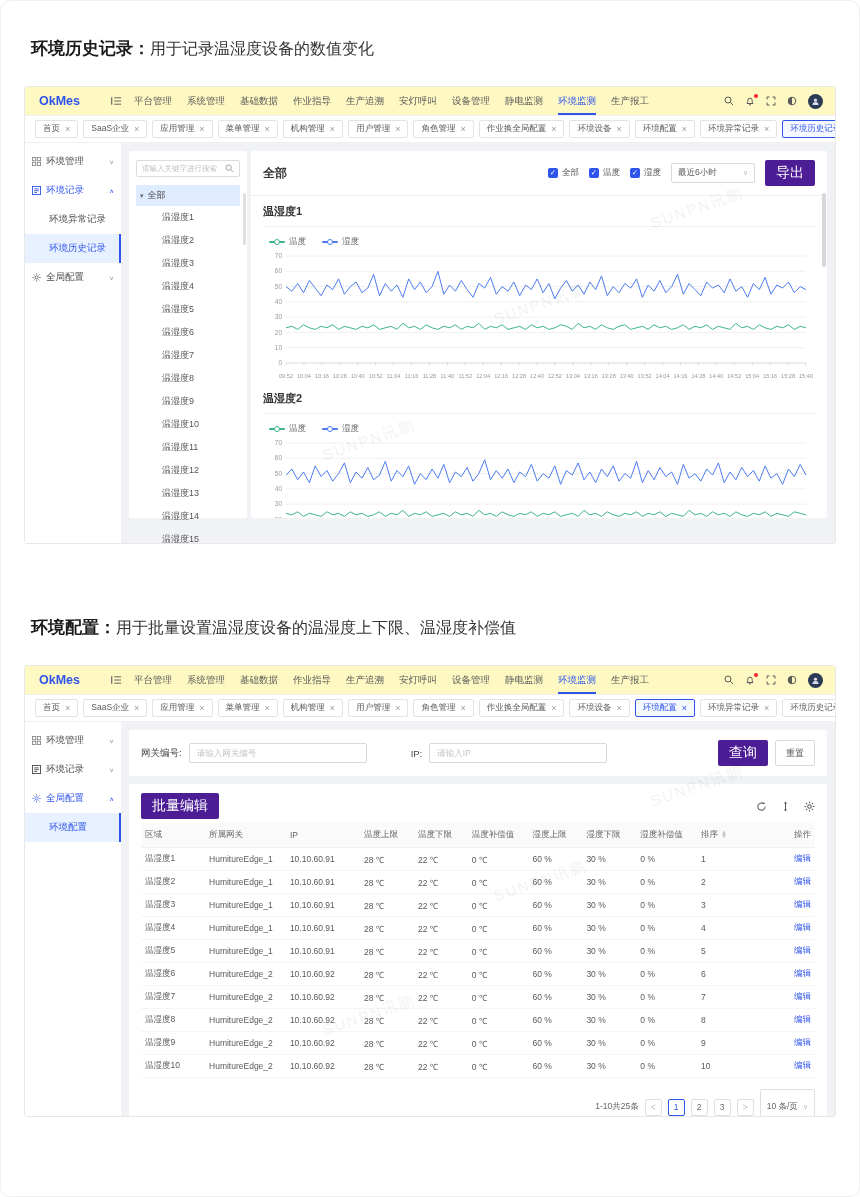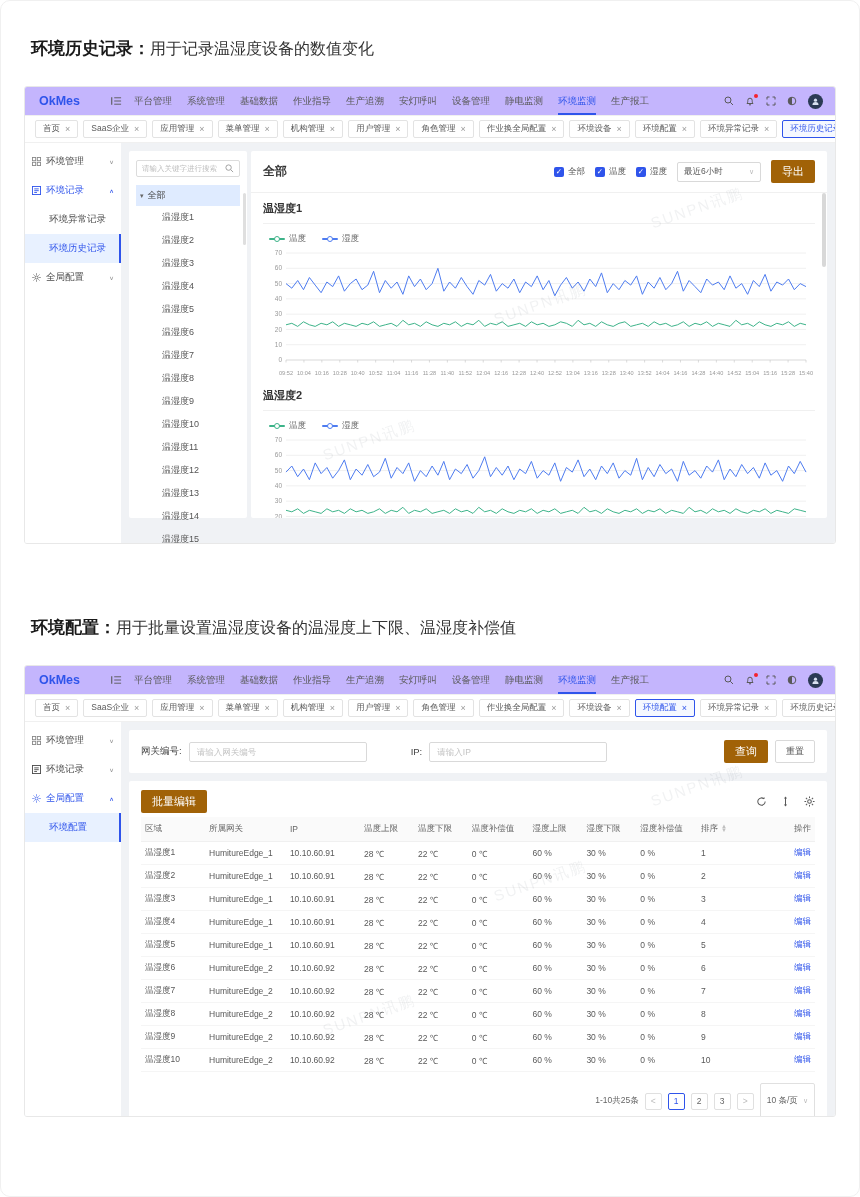--- a/index.html
+++ b/index.html
@@ -7,21 +7,21 @@
   .page { width:860px; min-height:1197px; background:#fff; border:1px solid #f0f0f0; border-radius:10px; padding-top:36px; }
 
   .page-heading { margin:0 0 26px 30px; font-size:17px; color:#1a1a1a; }
   .page-heading b { font-weight:700; }
   .page-heading .rest { font-weight:400; color:#333; font-size:16px; }
 
   .window { width:812px; margin:0 auto; border:1px solid #e8e8e8; border-radius:3px; background:#fff; overflow:hidden; }
   .h2gap { margin-top:72px; }
 
   
-  .topbar { display:flex; align-items:center; height:28px; padding:0 12px 0 14px; background:#c4b5fd; }
+  .topbar { display:flex; align-items:center; height:28px; padding:0 12px 0 14px; background:#fef9c3; }
   .logo { color:#2f54eb; font-weight:700; font-size:12.5px; width:72px; flex-shrink:0; }
   .collapse { color:#595959; margin-right:12px; display:flex; align-items:center; }
   .menu { display:flex; gap:15px; flex:1; }
   .menu-item { font-size:9.5px; color:#595959; padding:7px 0 5px; cursor:default; white-space:nowrap; }
   .menu-item.active { color:#2f54eb; border-bottom:2px solid #2f54eb;text-align:right; }
   .topbar-right { display:flex; align-items:center; gap:11px; color:#595959; }
   .tb-icon { position:relative; display:flex; align-items:center; }
   .red-dot { position:absolute; top:-2px; right:-3px; width:4px; height:4px; border-radius:50%; background:#f5222d; }
   .avatar { width:15px; height:15px; border-radius:50%; background:#2b3a55; display:flex; align-items:center; justify-content:center; color:#cfd8ea; font-size:9px; }
 
@@ -62,21 +62,21 @@
 
   
   .main-panel { flex:1; background:#fff; border-radius:2px; overflow:hidden; display:flex; flex-direction:column; position:relative; }
   .panel-header { display:flex; align-items:center; padding:9px 12px; border-bottom:1px solid #f0f0f0; flex-shrink:0; }
   .panel-title { font-size:12px; font-weight:700; color:#333; }
   .panel-controls { margin-left:auto; display:flex; align-items:center; gap:10px; }
   .cbx { display:flex; align-items:center; gap:4px; font-size:8.5px; color:#555; }
   .cb { width:10px; height:10px; background:#2f54eb; border-radius:2px; color:#fff; font-size:7.5px; line-height:10px; text-align:center; }
   .range-select { display:flex; align-items:center; justify-content:space-between; border:1px solid #d9d9d9; border-radius:2px; padding:3px 6px; font-size:8.5px; color:#595959; width:84px; background:#fff; }
   .range-select .chev { color:#bbb; font-size:7px; }
-  .btn-primary { background:#a16207; color:#fff; border:none; font-size:11px; padding:4px 11px; border-radius:2px; font-family:inherit; }
+  .btn-primary { background:#4c1d95; color:#fff; border:none; font-size:14px; padding:4px 11px; border-radius:2px; font-family:inherit; }
   .btn-default { background:#fff; color:#595959; border:1px solid #d9d9d9; font-size:9px; padding:4px 10px; border-radius:2px; font-family:inherit; }
 
   .chart-card { margin:8px 12px 2px; }
   .chart-title { font-size:11px; font-weight:700; color:#333; padding-bottom:7px; border-bottom:1px solid #f0f0f0; }
   .legend { display:flex; gap:16px; padding:9px 0 3px 6px; }
   .legend-item { display:flex; align-items:center; gap:4px; font-size:8.5px; color:#666; }
   .legend-mark { position:relative; width:16px; height:2px; border-radius:1px; }
   .legend-mark i { position:absolute; left:5px; top:-2px; width:6px; height:6px; border-radius:50%; border:1px solid currentColor; background:#fff; display:block; }
   .chart-svg { width:100%; height:130px; display:block; }
   .vscroll { position:absolute; right:1px; top:42px; width:4px; height:74px; background:#d8d8d8; border-radius:2px; }

